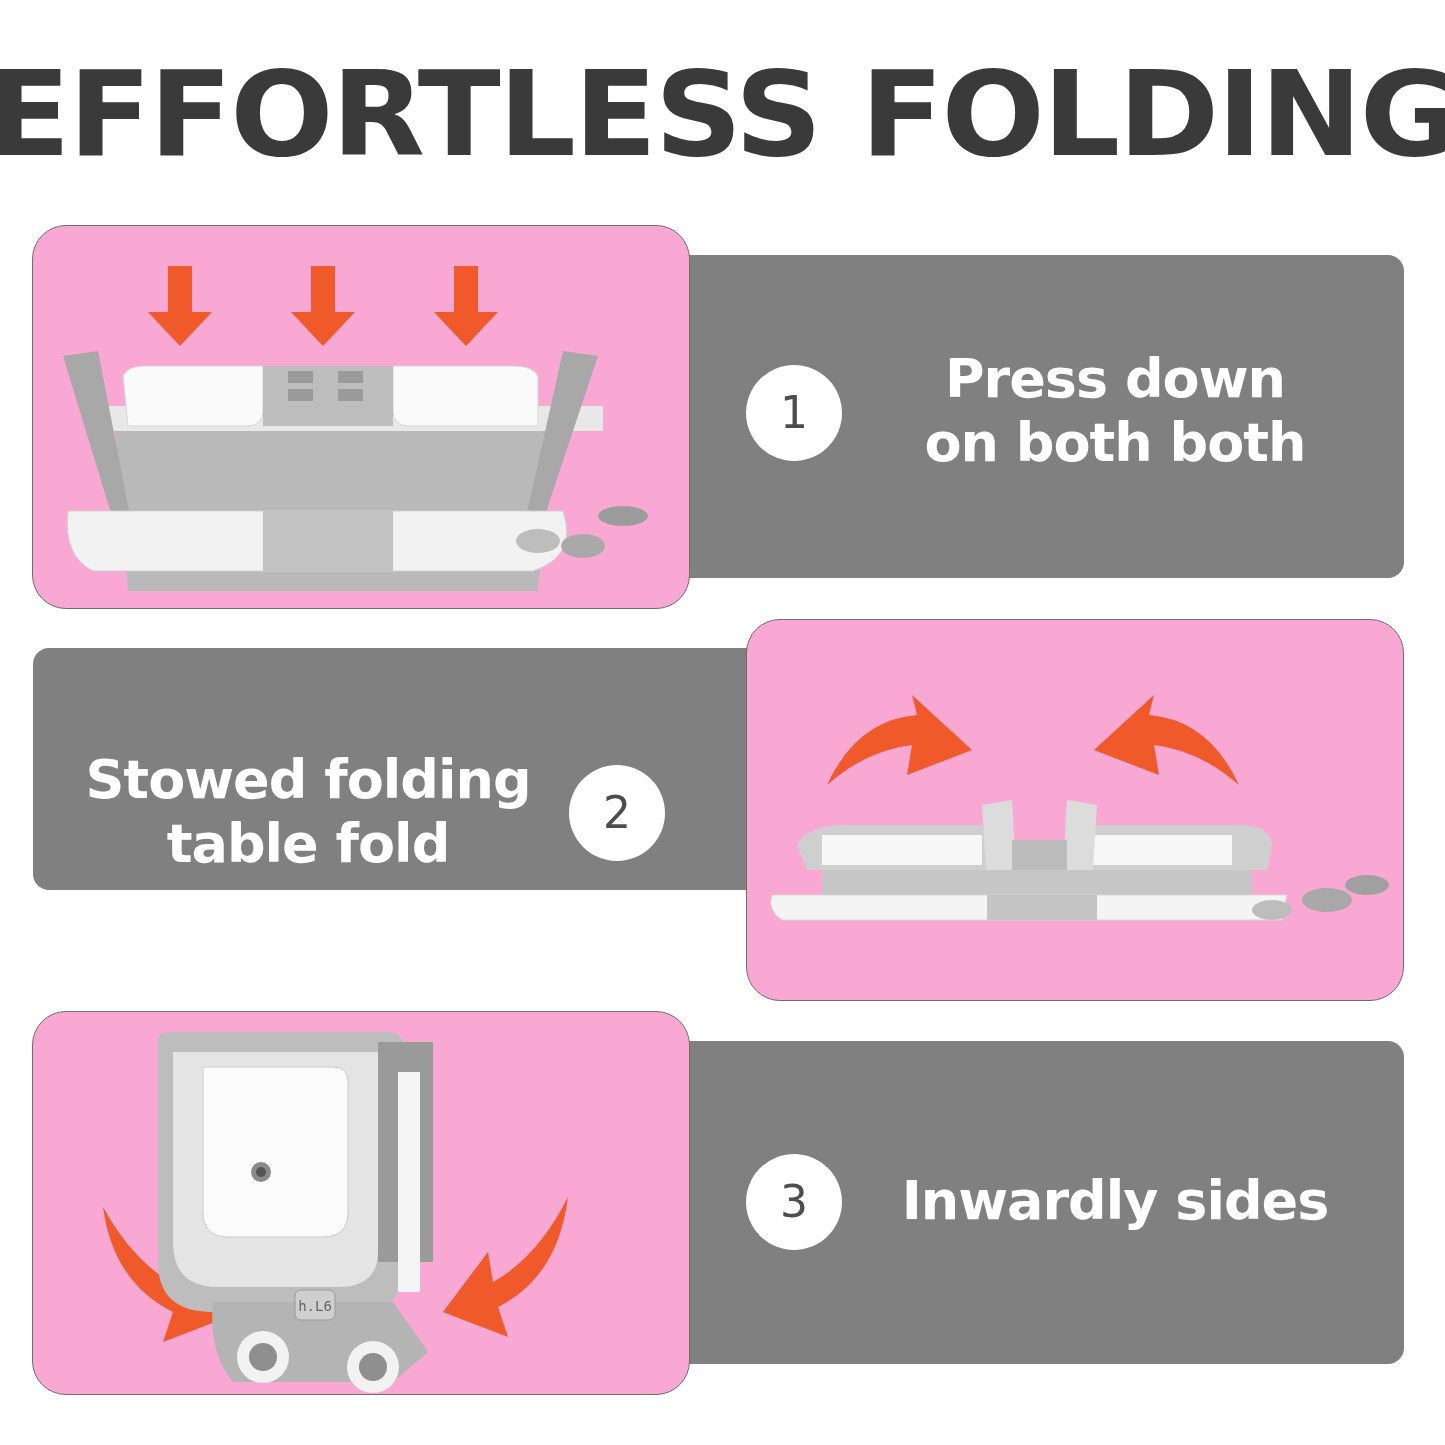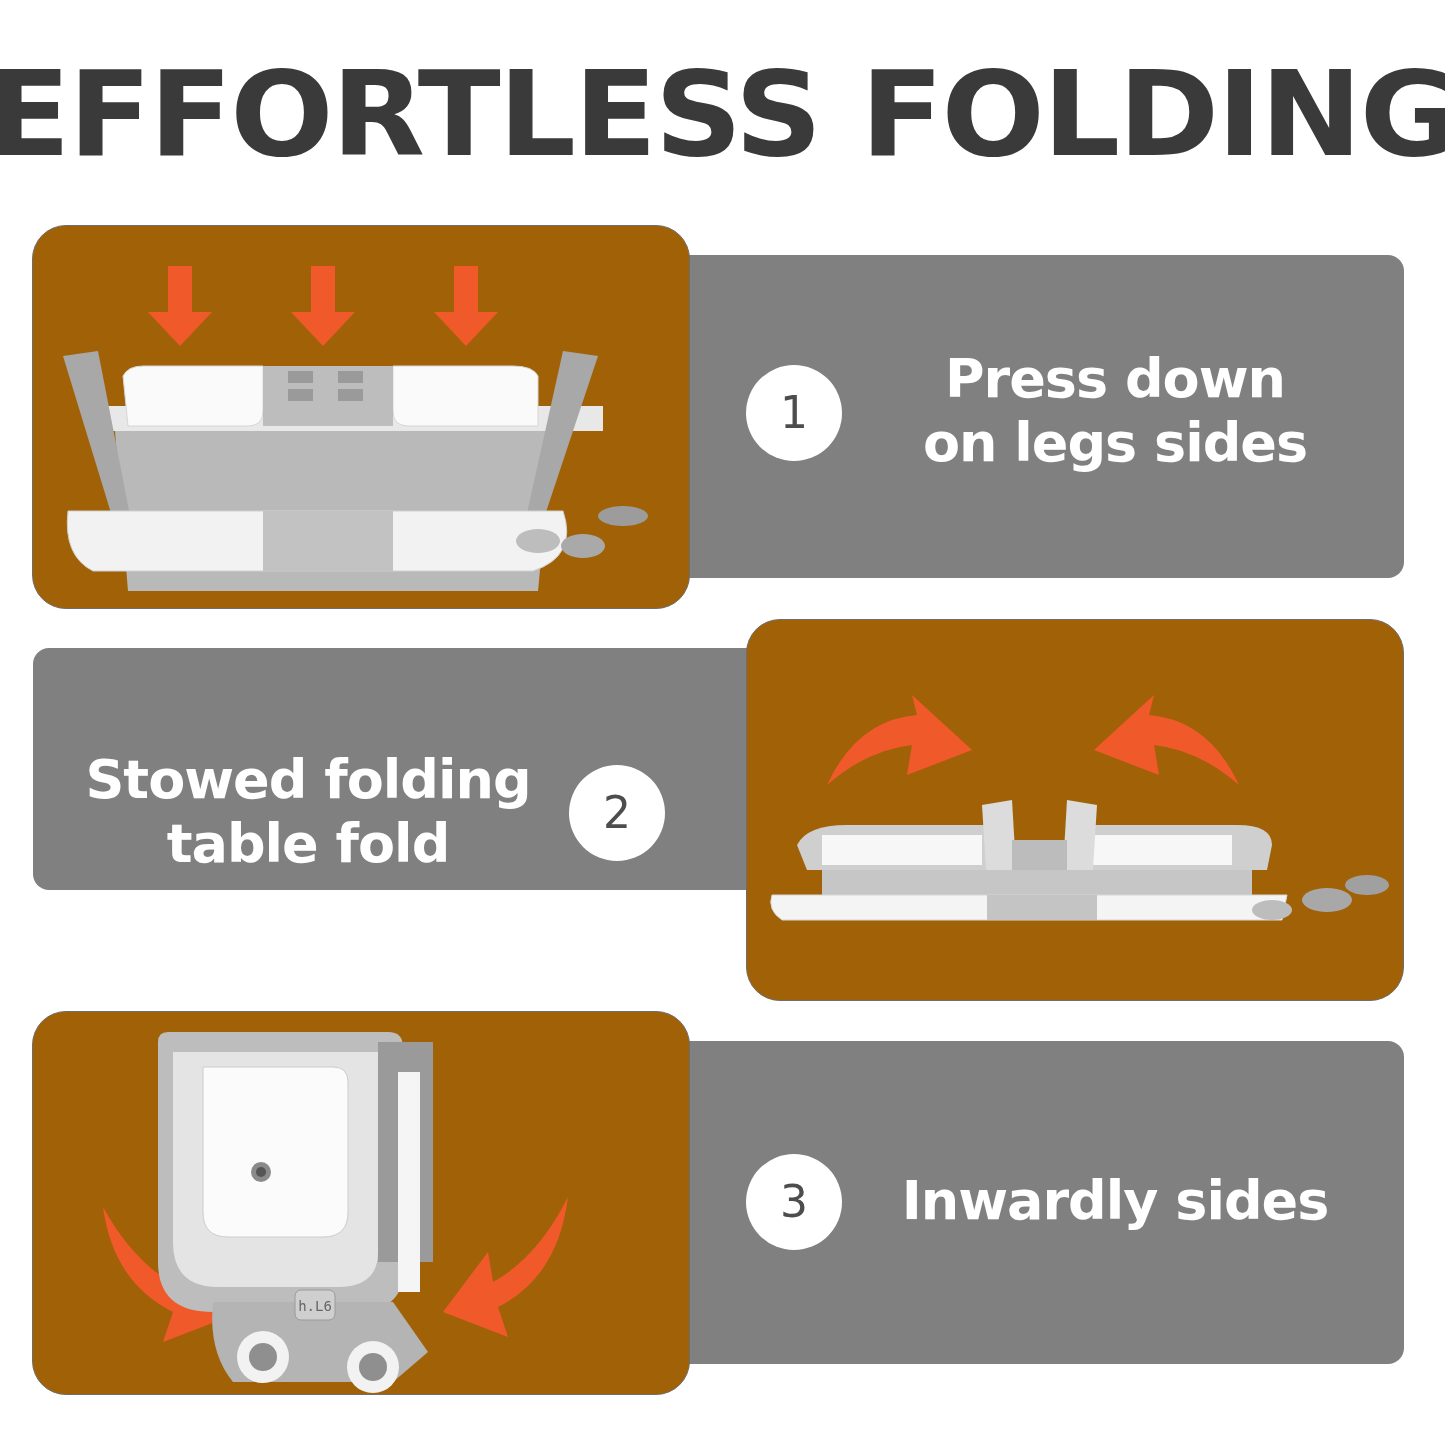--- a/index.html
+++ b/index.html
@@ -1,33 +1,33 @@
 <!DOCTYPE html>
 <html><head>
 <meta charset="utf-8">
 <style>
   html, body { margin:0; padding:0; background:#ffffff; }
   body { width:1445px; height:1445px; position:relative; overflow:hidden; font-family:"DejaVu Sans", sans-serif; }
   .title { position:absolute; left:0; top:55px; width:1445px; text-align:center; font-family:"DejaVu Sans", sans-serif; font-weight:bold; font-size:118px; letter-spacing:-2px; color:#3a3a3a; line-height:1; transform:scaleX(1.03); }
   .band { position:absolute; background:#808080; border-radius:16px; }
-  .photo { position:absolute; background:#a16207; border:1.5px solid #6e6e6e; border-radius:34px; overflow:hidden; }
+  .photo { position:absolute; background:#f9a8d4; border:1.5px solid #6e6e6e; border-radius:34px; overflow:hidden; }
   .circle { position:absolute; width:96px; height:96px; border-radius:50%; background:#fff; color:#4d4d4d; font-size:44px; text-align:center; line-height:96px; font-family:"DejaVu Sans", sans-serif; }
   .label { position:absolute; color:#ffffff; font-family:"DejaVu Sans", sans-serif; font-weight:bold; font-size:54px; line-height:64px; text-align:center; letter-spacing:-1px; }
   svg { display:block; }
 </style>
 </head>
 <body>
 
 <div class="title">EFFORTLESS FOLDING</div>
 
 <div class="band" style="left:660px; top:255px; width:744px; height:323px;">
   <div class="circle" style="left:86px; top:110px;">1</div>
   <div class="label" style="left:230px; top:92px; width:450px;">
     <div>Press down</div>
-    <div>on legs sides</div>
+    <div>on both both</div>
   </div>
 </div>
 <div class="photo" style="left:32px; top:225px; width:656px; height:382px;">
   <svg width="656" height="382" viewBox="0 0 656 382">
     <g fill="#f05a2a">
       <rect x="135" y="40" width="24" height="48"></rect>
         <polygon points="115,86 179,86 147,120"></polygon>
       <rect x="278" y="40" width="24" height="48"></rect>
         <polygon points="258,86 322,86 290,120"></polygon>
       <rect x="421" y="40" width="24" height="48"></rect>

